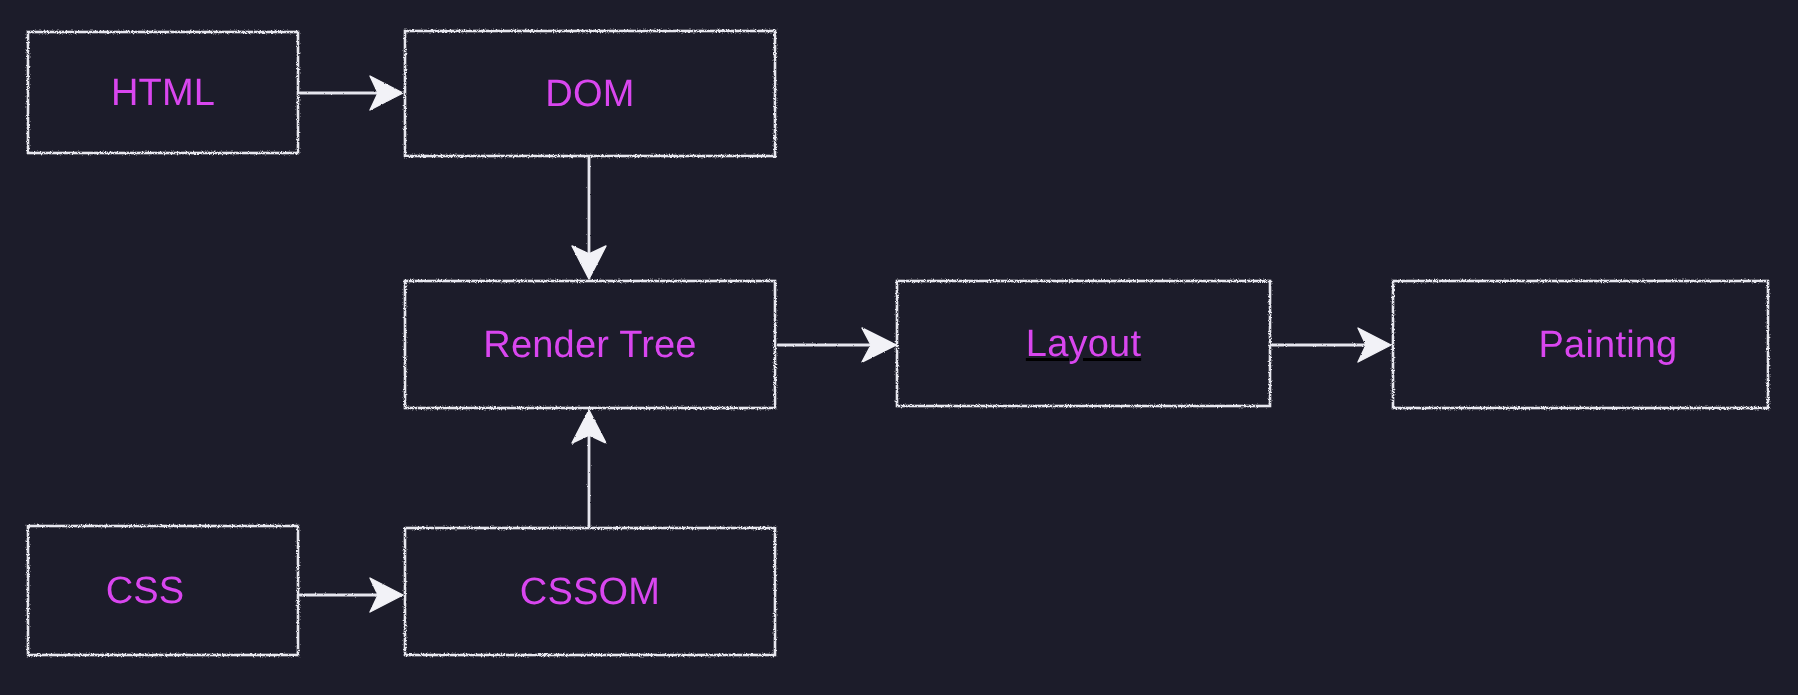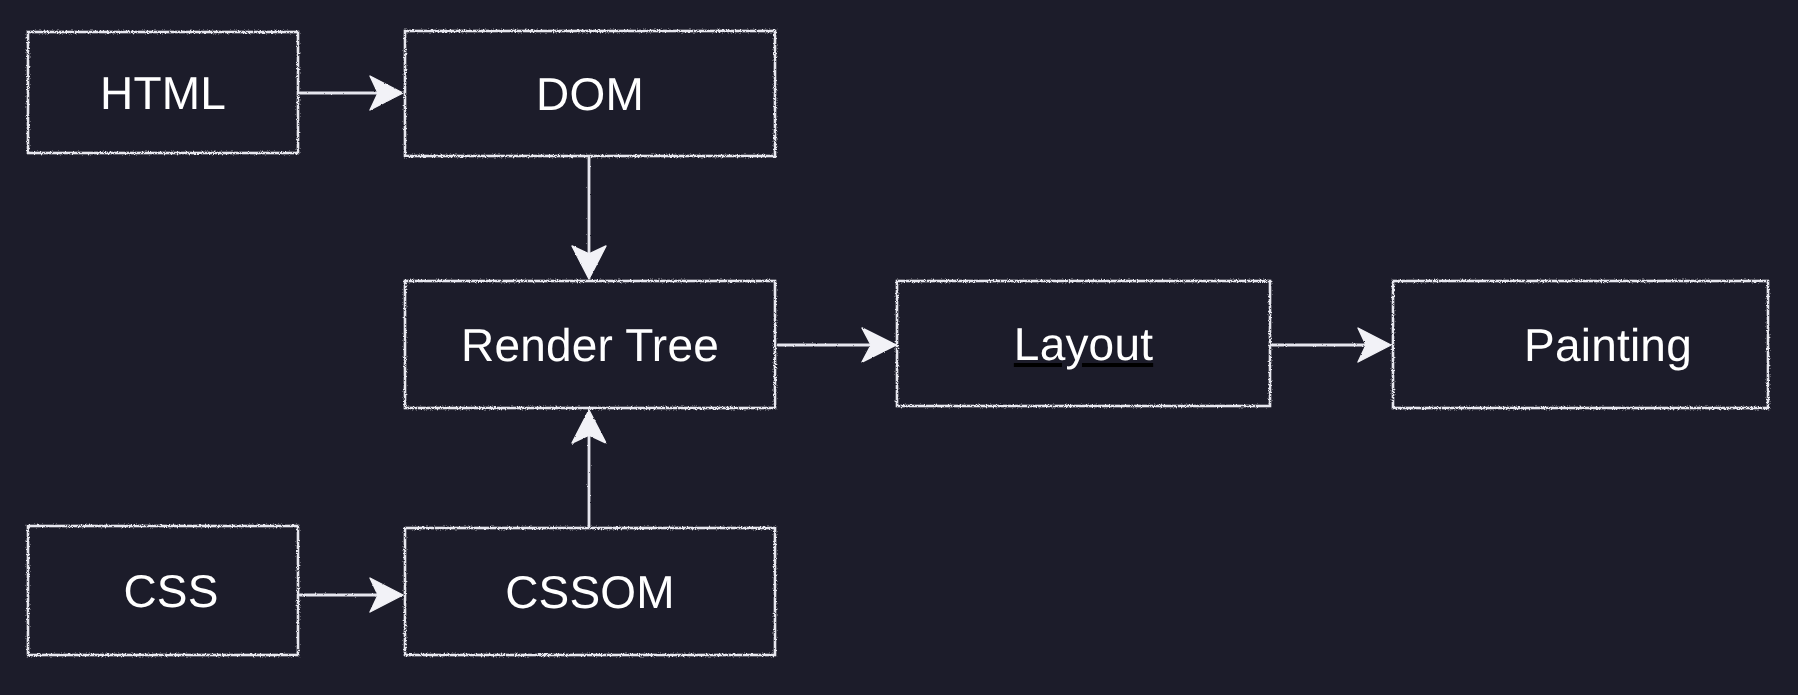--- a/index.html
+++ b/index.html
@@ -27,23 +27,23 @@
     pointer-events: none;
   }
   .node {
     position: absolute;
     display: flex;
     align-items: center;
     justify-content: center;
     box-sizing: border-box;
   }
   .node-label {
-    color: #ffffff;
+    color: #d946ef;
     font-family: "Liberation Sans", sans-serif;
-    font-size: 46px;
+    font-size: 38px;
     font-weight: 400;
     letter-spacing: 0.2px;
     line-height: 1;
     white-space: nowrap;
     text-rendering: geometricPrecision;
     text-align: center;
   }
   .edge-hit {
     position: absolute;
   }
@@ -107,21 +107,21 @@
   </div>
 
   <div class="node" style="left:897px; top:281px; width:373px; height:125px;text-decoration:underline;">
     <span class="node-label">Layout</span>
   </div>
 
   <div class="node" style="left:1393px; top:281px; width:430px; height:127px;">
     <span class="node-label">Painting</span>
   </div>
 
-  <div class="node" style="left:36px; top:526px; width:270px; height:129px;">
+  <div class="node" style="left:10px; top:526px; width:270px; height:129px;">
     <span class="node-label">CSS</span>
   </div>
 
   <div class="node" style="left:405px; top:528px; width:370px; height:127px;">
     <span class="node-label">CSSOM</span>
   </div>
 
   <div class="edge-hit" style="left:300px; top:79px;  width:104px; height:28px;"></div>
   <div class="edge-hit" style="left:575px; top:158px; width:28px;  height:122px;"></div>
   <div class="edge-hit" style="left:778px; top:331px; width:119px; height:28px;"></div>

